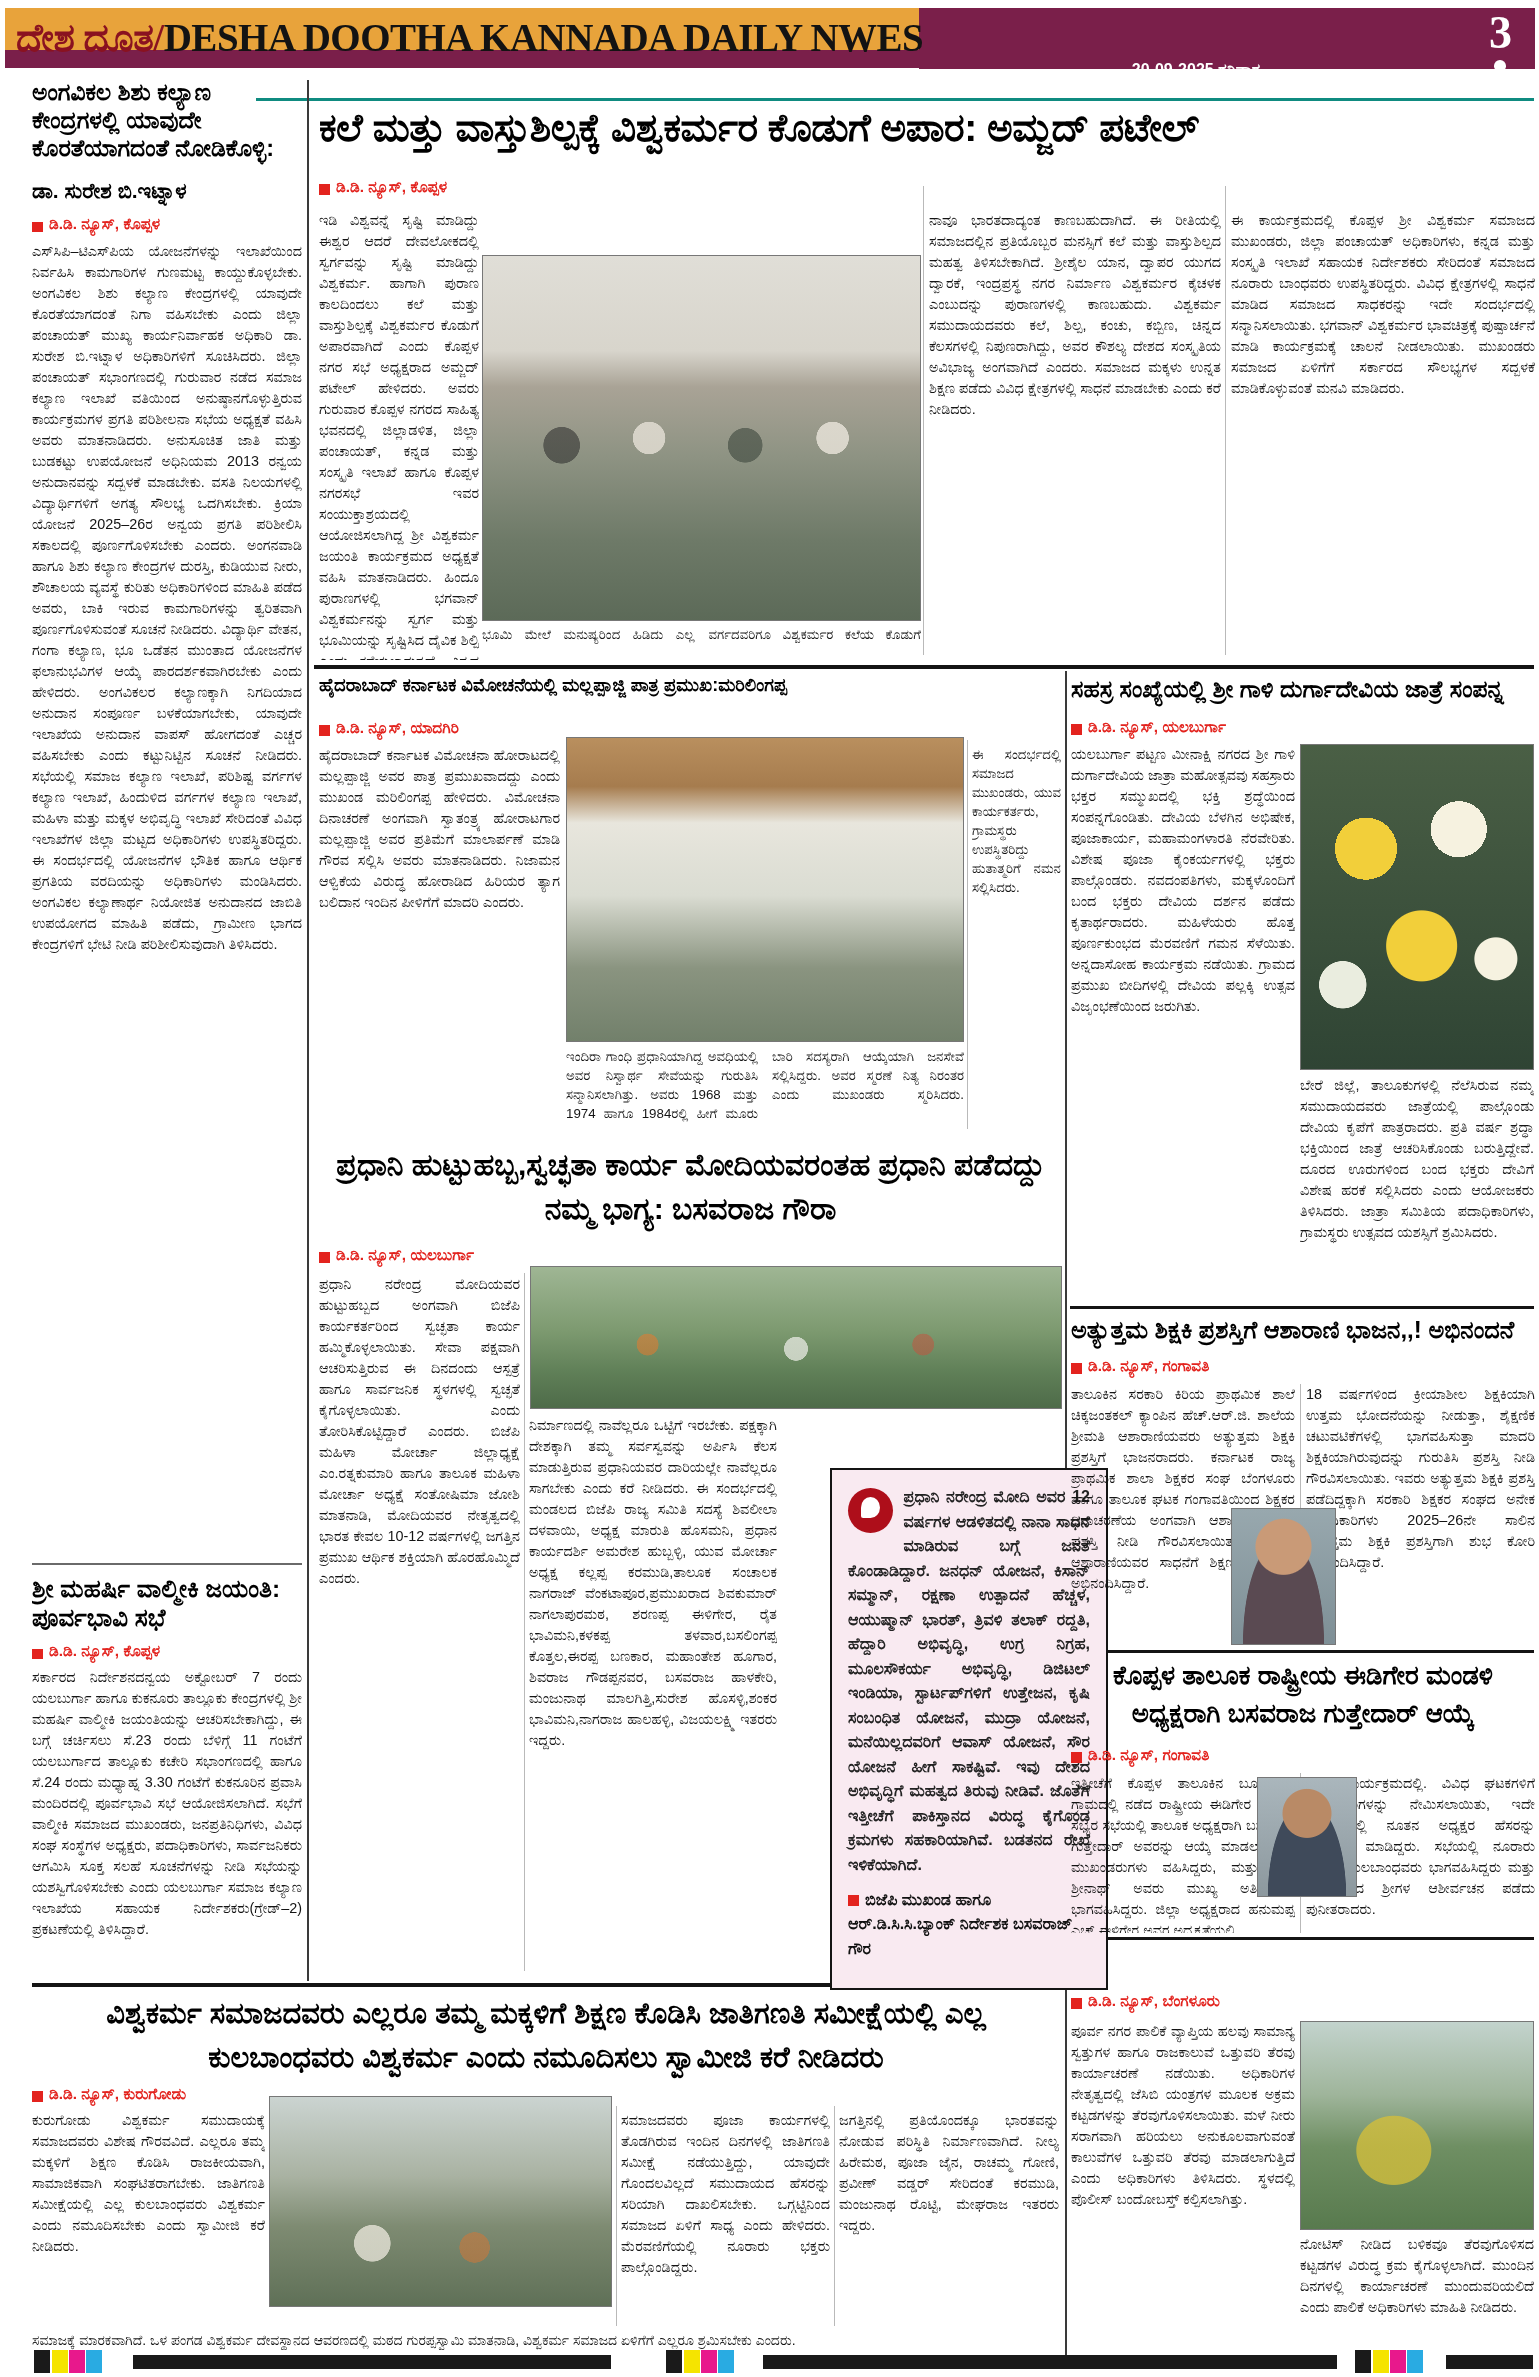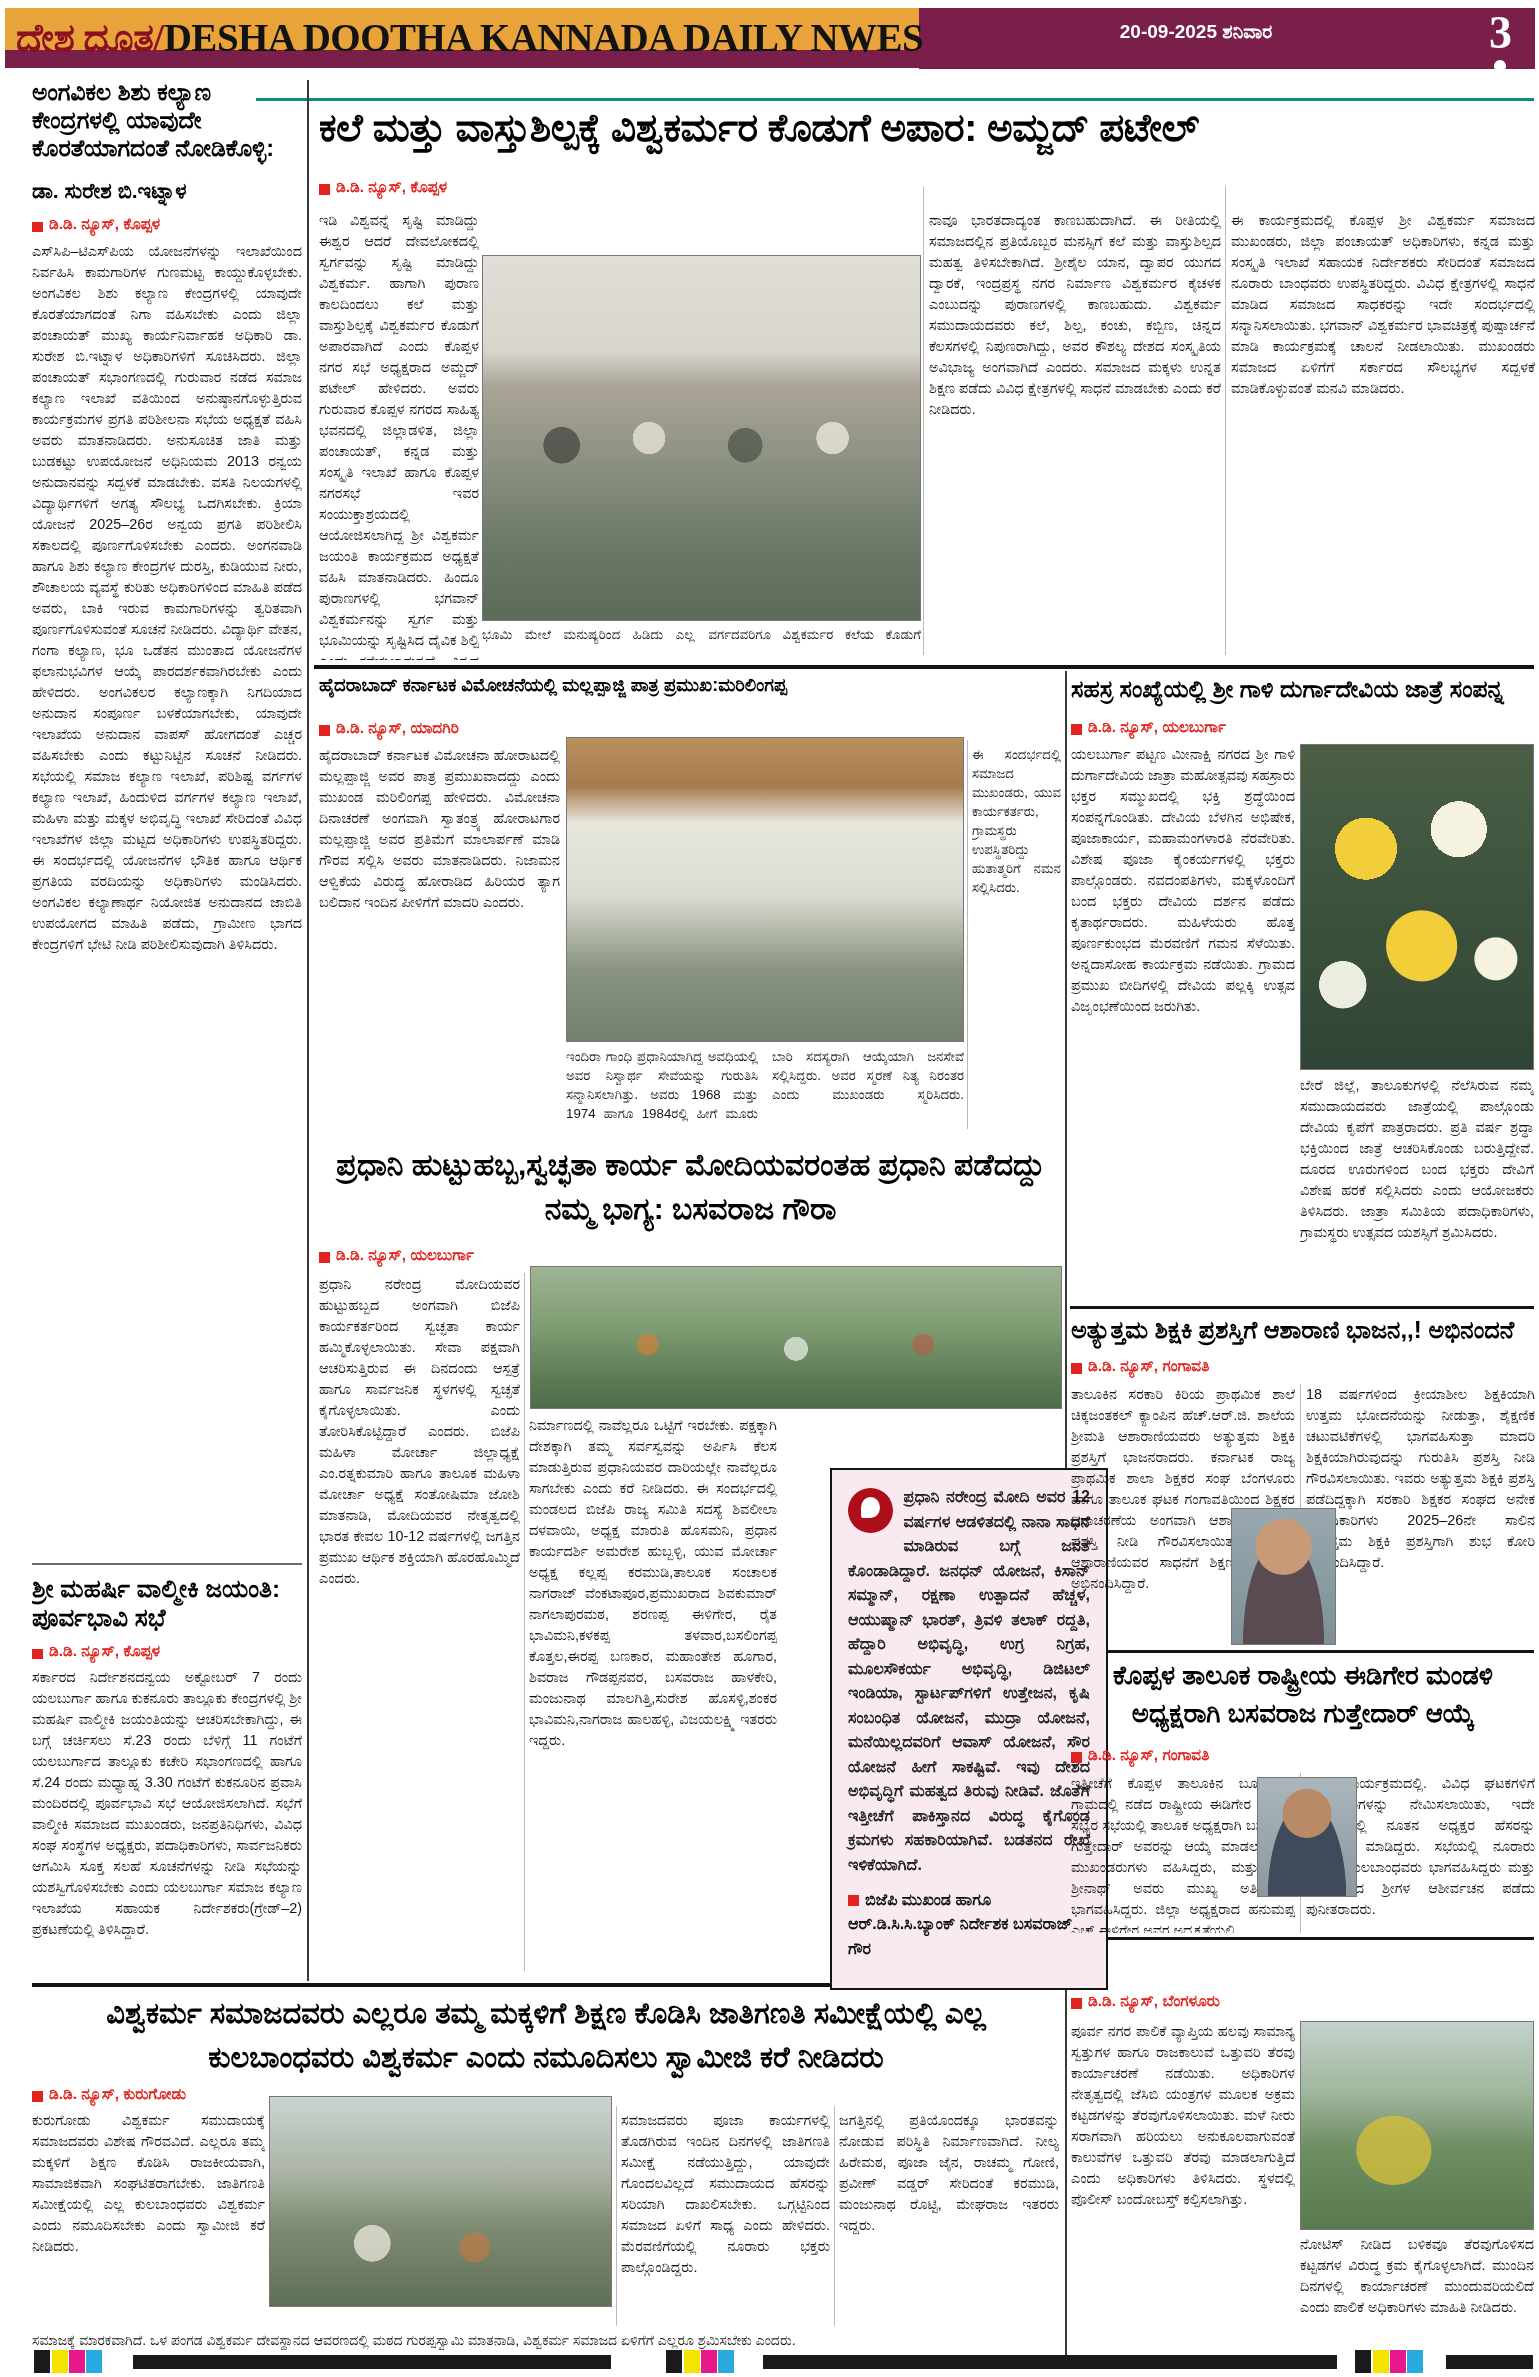--- a/index.html
+++ b/index.html
@@ -5,21 +5,21 @@
   html,body{margin:0;padding:0;background:#ffffff;}
   #page{position:relative;width:1540px;height:2377px;background:#fff;overflow:hidden;
         font-family:"Liberation Sans", sans-serif;color:#141414;}
   .abs{position:absolute;}
   
   .hdr-orange{background:var(--orange);}
   .hdr-maroon{background:var(--maroon);}
   .masthead{font-family:"Liberation Serif", serif;font-weight:700;font-size:39px;letter-spacing:-0.5px;white-space:nowrap;}
   .brand-kn{color:#8a1220;}
   .brand-en{color:#131313;}
-  .hdr-date{color:#fff;font-weight:700;font-size:19px;text-align:center;}
+  .hdr-date{color:#fff;font-weight:700;font-size:16px;text-align:center;margin-top:40px;}
   .hdr-page{color:#fff;font-weight:800;font-size:46px;font-family:"Liberation Serif", serif;line-height:1;}
   .white-dot{width:11.7px;height:11.7px;border-radius:50%;background:#fff;}
   .teal-line{background:var(--teal);}
   
   .vrule{position:absolute;width:1.6px;background:#3a3a3a;}
   .vrule.light{width:1.1px;background:#b9b9b9;}
   .hrule{position:absolute;background:#141414;}
   .hrule.thin{background:#6a6a6a;}
   
   .headline{font-weight:800;color:#000000;line-height:1.2;}

